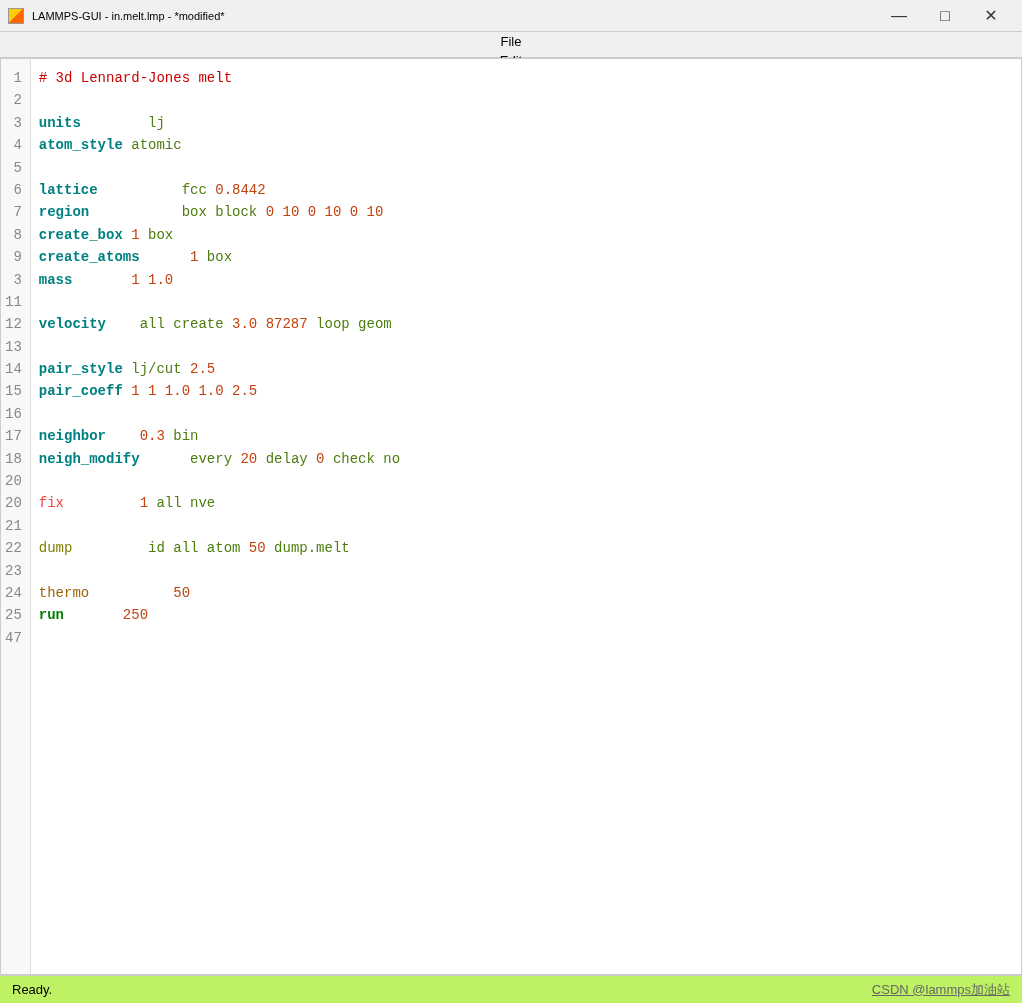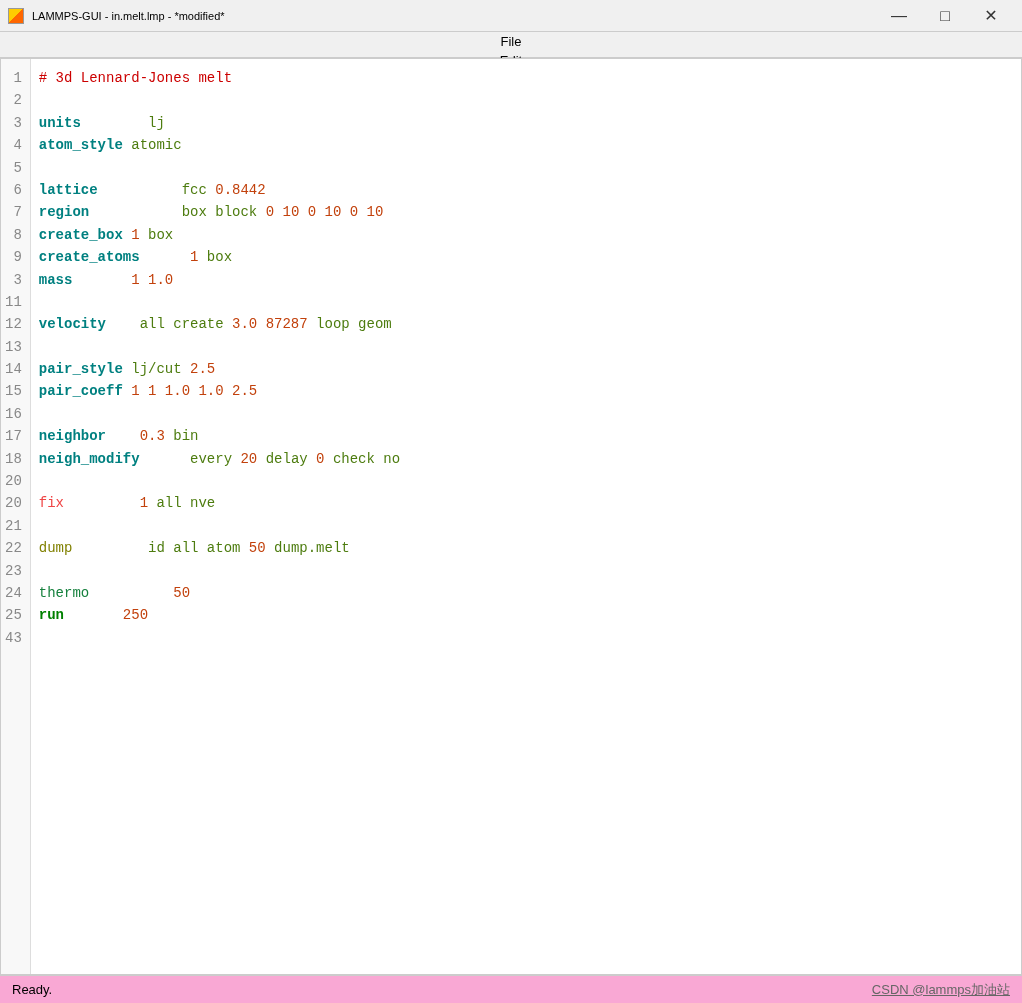--- a/index.html
+++ b/index.html
@@ -108,27 +108,27 @@
       display: block;
       min-height: 1.6em;
     }
 
     
     .c-comment { color: #cc0000; }
     .c-command { color: #008080; font-weight: bold; }
     .c-number { color: #c2410c; }
     .c-fix { color: #ef4444; }
     .c-dump { color: #808000; }
-    .c-thermo { color: #15803d; }
+    .c-thermo { color: #a16207; }
     .c-run { color: #008000; font-weight: bold; }
     .c-plain { color: #4d7c0f; }
 
     
     .status-bar {
-      background: #f9a8d4;
+      background: #bef264;
       height: 28px;
       display: flex;
       align-items: center;
       border-top: 1px solid #ccc;
       font-family: 'Segoe UI', Arial, sans-serif;
       font-size: 13px;
       color: #000;
     }
     .status-left {
       padding: 0 12px;
@@ -186,21 +186,21 @@
       <span class="line-number">16</span>
       <span class="line-number">17</span>
       <span class="line-number">18</span>
       <span class="line-number">20</span>
       <span class="line-number">20</span>
       <span class="line-number">21</span>
       <span class="line-number">22</span>
       <span class="line-number">23</span>
       <span class="line-number">24</span>
       <span class="line-number">25</span>
-      <span class="line-number">43</span>
+      <span class="line-number">47</span>
     </div>
   <div class="code-content" id="code-content"><span class="code-line"><span class="c-comment"># 3d Lennard-Jones melt</span></span><span class="code-line">​</span><span class="code-line"><span class="c-command">units</span><span class="c-plain">        lj</span></span><span class="code-line"><span class="c-command">atom_style</span><span class="c-plain"> atomic</span></span><span class="code-line">​</span><span class="code-line"><span class="c-command">lattice</span><span class="c-plain">          fcc </span><span class="c-number">0.8442</span></span><span class="code-line"><span class="c-command">region</span><span class="c-plain">           box block </span><span class="c-number">0 10 0 10 0 10</span></span><span class="code-line"><span class="c-command">create_box</span><span class="c-plain"> </span><span class="c-number">1</span><span class="c-plain"> box</span></span><span class="code-line"><span class="c-command">create_atoms</span><span class="c-plain">      </span><span class="c-number">1</span><span class="c-plain"> box</span></span><span class="code-line"><span class="c-command">mass</span><span class="c-plain">       </span><span class="c-number">1 1.0</span></span><span class="code-line">​</span><span class="code-line"><span class="c-command">velocity</span><span class="c-plain">    all create </span><span class="c-number">3.0 87287</span><span class="c-plain"> loop geom</span></span><span class="code-line">​</span><span class="code-line"><span class="c-command">pair_style</span><span class="c-plain"> lj/cut </span><span class="c-number">2.5</span></span><span class="code-line"><span class="c-command">pair_coeff</span><span class="c-plain"> </span><span class="c-number">1 1 1.0 1.0 2.5</span></span><span class="code-line">​</span><span class="code-line"><span class="c-command">neighbor</span><span class="c-plain">    </span><span class="c-number">0.3</span><span class="c-plain"> bin</span></span><span class="code-line"><span class="c-command">neigh_modify</span><span class="c-plain">      every </span><span class="c-number">20</span><span class="c-plain"> delay </span><span class="c-number">0</span><span class="c-plain"> check no</span></span><span class="code-line">​</span><span class="code-line"><span class="c-fix">fix</span><span class="c-plain">         </span><span class="c-number">1</span><span class="c-plain"> all nve</span></span><span class="code-line">​</span><span class="code-line"><span class="c-dump">dump</span><span class="c-plain">         id all atom </span><span class="c-number">50</span><span class="c-plain"> dump.melt</span></span><span class="code-line">​</span><span class="code-line"><span class="c-thermo">thermo</span><span class="c-plain">          </span><span class="c-number">50</span></span><span class="code-line"><span class="c-run">run</span><span class="c-plain">       </span><span class="c-number">250</span></span><span class="code-line">​</span></div>
 </div>
 
 <div class="status-bar">
   <span class="status-left">Ready.</span>
   <span class="status-right">CSDN @lammps加油站</span>
 </div>
 
 </body></html>

